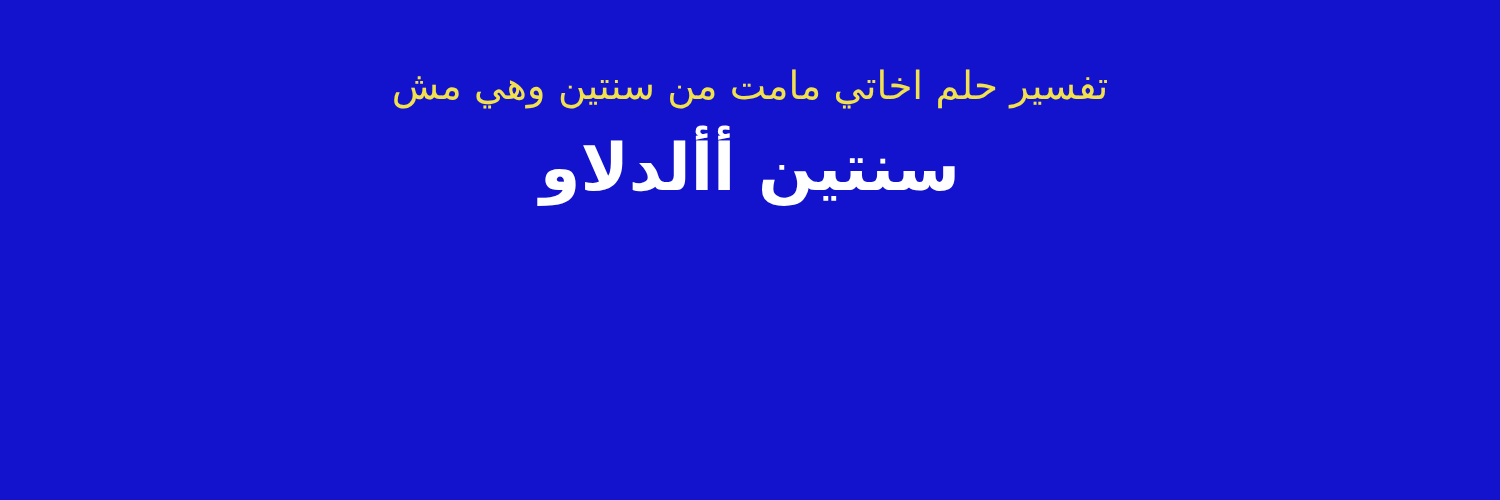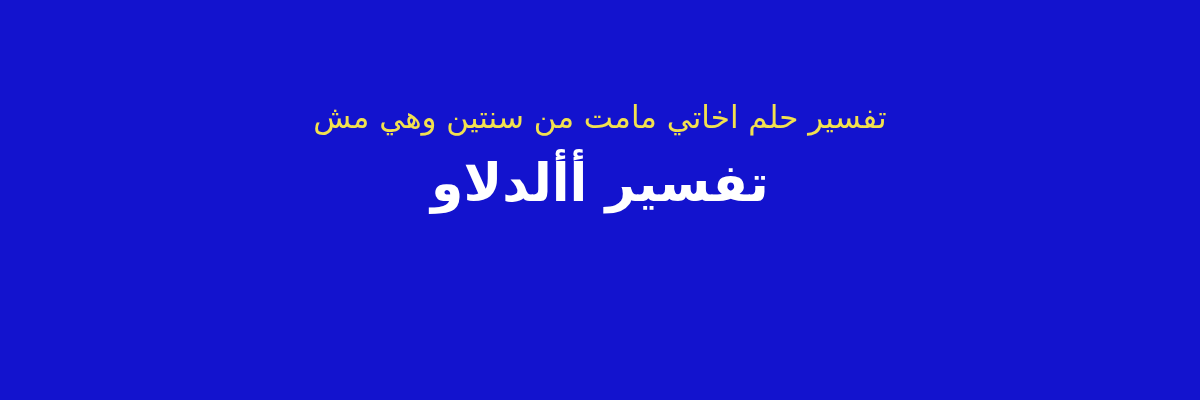--- a/index.html
+++ b/index.html
@@ -45,21 +45,21 @@
     direction: rtl;
     unicode-bidi: bidi-override;
     white-space: nowrap;
     text-align: center;
     width: 100%;
     line-height: 1;
   }
 
   
   #line-subtitle {
-    margin-top: 102px;
+    margin-top: 54px;
     font-family: "DejaVu Sans", sans-serif;
     font-size: 31px;
     font-weight: 400;
     letter-spacing: 0.5px;
     color: #f2e14f;
   }
 
   
   #line-title {
     margin-top: 24px;
@@ -74,17 +74,17 @@
 <body>
 
 <div id="banner" style="width: 1200px; height: 400px;">
 
   <div id="banner-bg" style="background: rgb(19, 19, 206);"></div>
 
   <div class="text-stack">
 
     <div class="line" id="line-subtitle" style="color: rgb(242, 225, 79); font-size: 31px;">تفسير حلم اخاتي مامت من سنتين وهي مش</div>
 
-    <div class="line" id="line-title" style="color: rgb(255, 255, 255); font-size: 52px;">تفسير أألدلاو</div>
+    <div class="line" id="line-title" style="color: rgb(255, 255, 255); font-size: 52px;">سنتين أألدلاو</div>
 
   </div>
 
 </div>
 
 </body></html>

